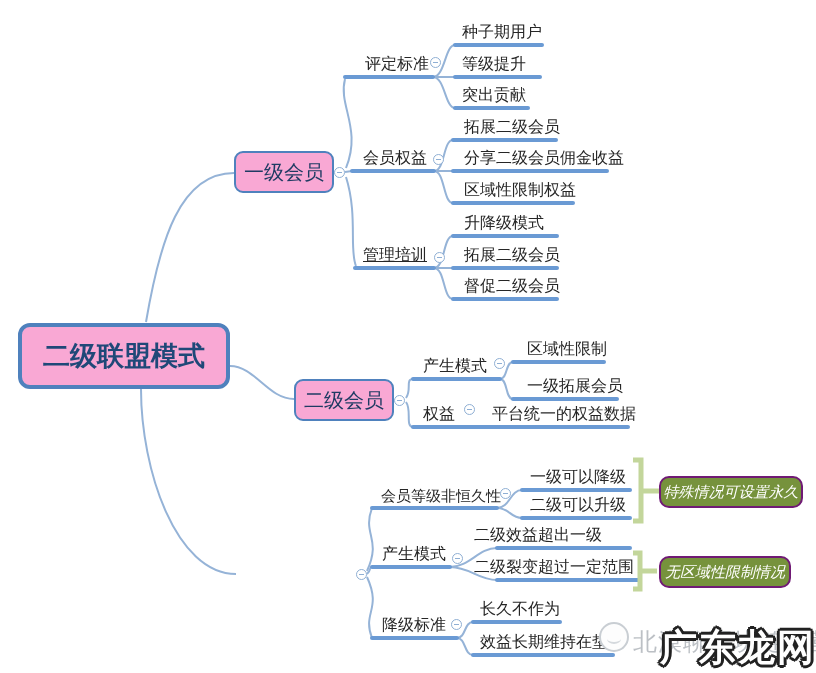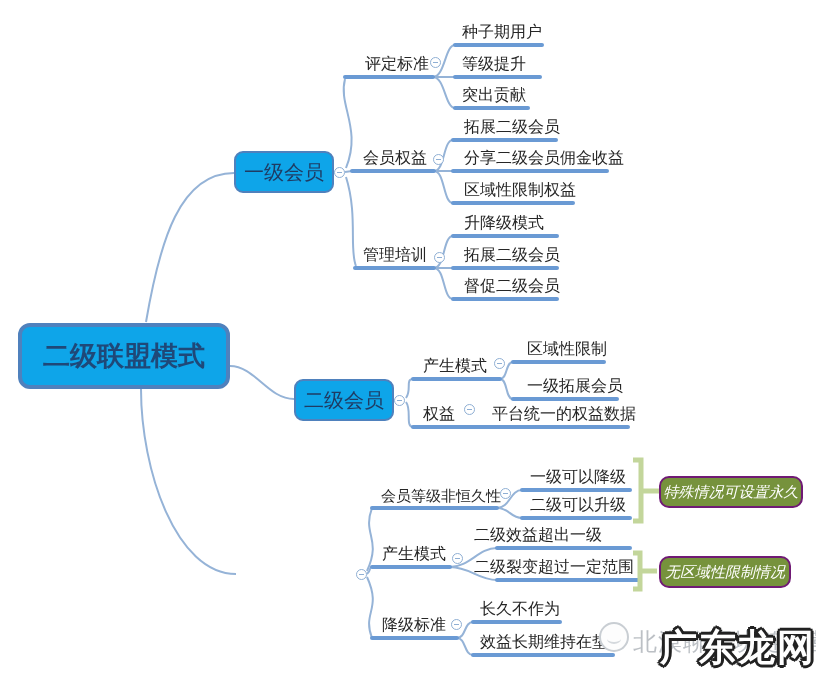--- a/index.html
+++ b/index.html
@@ -2,21 +2,21 @@
 <html><head>
 <meta charset="utf-8">
 <style>
   html,body{margin:0;padding:0;background:#fff;}
   .canvas{
     position:relative;width:816px;height:673px;overflow:hidden;background:#ffffff;
     font-family:"Liberation Sans",sans-serif;
   }
   .wires{position:absolute;left:0;top:0;}
   .node{
-    position:absolute;box-sizing:border-box;background:#0ea5e9;border:2.5px solid #4f81bd;
+    position:absolute;box-sizing:border-box;background:#f9a8d4;border:2.5px solid #4f81bd;
     border-radius:9px;display:flex;align-items:center;justify-content:center;
     color:#1f3b63;font-size:20px;white-space:nowrap;z-index:3;
   }
   .node.root{border-width:4px;border-radius:12px;font-size:27px;font-weight:bold;color:#1f4878;}
   .lbl{
     position:absolute;font-size:16px;color:#262626;white-space:nowrap;line-height:20px;z-index:3;
   }
   .lbl.small{font-size:15px;}
   .collapse{
     position:absolute;width:11px;height:11px;box-sizing:border-box;border:1.3px solid #8fafd4;
@@ -147,21 +147,21 @@
   <div class="lbl" style="left:365px;top:54px;">评定标准</div>
   <div class="lbl" style="left:462px;top:22px;">种子期用户</div>
   <div class="lbl" style="left:462px;top:54px;">等级提升</div>
   <div class="lbl" style="left:462px;top:85px;">突出贡献</div>
 
   <div class="lbl" style="left:363px;top:148px;">会员权益</div>
   <div class="lbl" style="left:464px;top:117px;">拓展二级会员</div>
   <div class="lbl" style="left:464px;top:148px;">分享二级会员佣金收益</div>
   <div class="lbl" style="left:464px;top:180px;">区域性限制权益</div>
 
-  <div class="lbl" style="left:363px;top:245px;">管理培训</div>
+  <div class="lbl" style="left:363px;top:245px;text-decoration:underline;">管理培训</div>
   <div class="lbl" style="left:464px;top:213px;">升降级模式</div>
   <div class="lbl" style="left:464px;top:245px;">拓展二级会员</div>
   <div class="lbl" style="left:464px;top:276px;">督促二级会员</div>
 
   <div class="lbl" style="left:423px;top:356px;">产生模式</div>
   <div class="lbl" style="left:527px;top:339px;">区域性限制</div>
   <div class="lbl" style="left:527px;top:376px;">一级拓展会员</div>
   <div class="lbl" style="left:423px;top:404px;">权益</div>
   <div class="lbl" style="left:492px;top:404px;">平台统一的权益数据</div>
 

